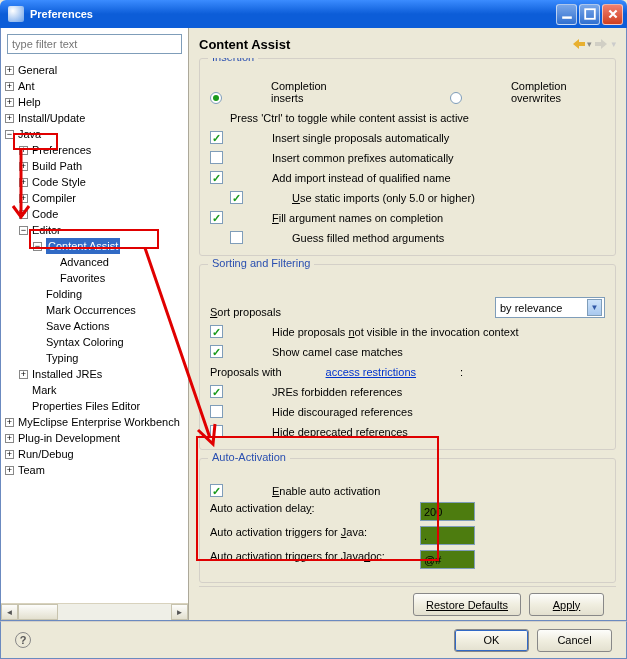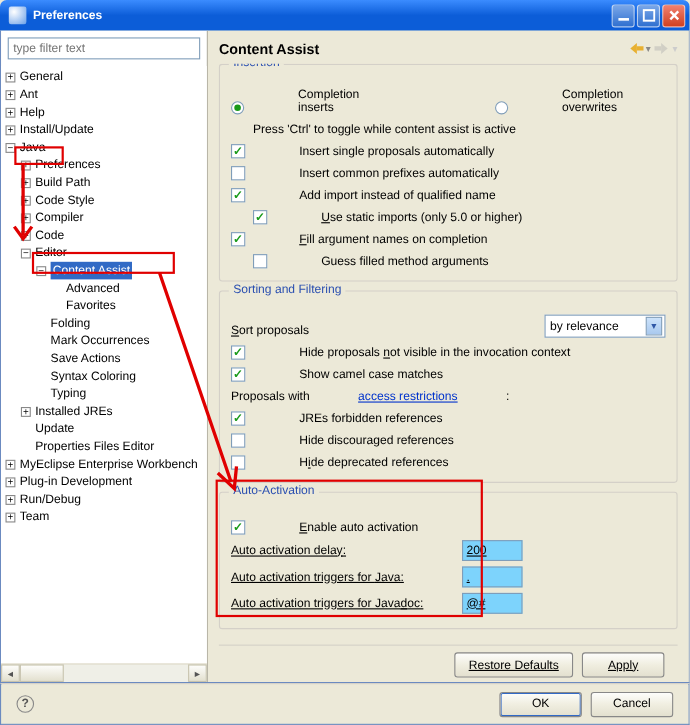--- a/index.html
+++ b/index.html
@@ -34,24 +34,24 @@
 .group { border: 1px solid #d4d0c8; border-radius: 3px; margin-bottom: 8px; padding: 18px 10px 8px 10px; position: relative; background: #ece9d8; }
 .group-title { position: absolute; top: -8px; left: 8px; background: #ece9d8; color: #2a4fb0; padding: 0 4px; font-size: 11px; }
 .row { display: flex; align-items: flex-end; margin: 3px 0; min-height: 17px; gap: 44px; }
 .row.sub { margin-left: 20px; }
 .cb-green { width: 13px; height: 13px; border: 1px solid #7f9db9; background: #fff; display: inline-flex; align-items: center; justify-content: center; flex-shrink: 0; margin-right: 5px;}
 .cb-green.checked::after { content: "✓"; color: #1a9a1a; font-size: 11px; font-weight: bold; line-height: 10px; }
 .radio { width: 12px; height: 12px; border: 1px solid #7f9db9; border-radius: 50%; background: #fff; margin-right: 5px; display: inline-flex; align-items: center; justify-content: center; flex-shrink: 0; }
 .radio.checked::after { content: ""; width: 6px; height: 6px; background: #1a9a1a; border-radius: 50%; }
 .und { text-decoration: underline; }
 .link { color: #0033cc; text-decoration: underline; cursor: default; }
-.field { border: 1px solid #7f9db9; height: 19px; padding: 1px 3px; background: #7dd3fc; }
-.select { border: 1px solid #7f9db9; height: 21px; background: #fff; display: inline-flex; align-items: center; padding: 0 2px 0 4px; }
+.field { border: 1px solid #7f9db9; height: 19px; padding: 1px 3px; background: #4d7c0f; }
+.select { border: 1px solid #7f9db9; height: 21px; background: #fff; display: inline-flex; align-items: center; padding: 0 2px 0 4px; margin-top: 11px; }
 .select .dd { width: 15px; height: 17px; margin-left: 4px; background: linear-gradient(#cde3fb,#a8c8ee); border: 1px solid #7f9db9; display: flex; align-items: center; justify-content: center; font-size: 8px; color: #3057a6; }
-.form-row { display: flex; align-items: center; margin: 5px 0; text-decoration: underline; }
+.form-row { display: flex; align-items: flex-start; margin: 5px 0; }
 .form-row label { width: 210px; }
 .buttons { padding: 6px 12px 4px 0; display: flex; gap: 8px; justify-content: flex-end; border-top: 1px solid #d4d0c8; margin: 0 10px; text-decoration: underline; }
 .footer { height: 38px; display: flex; align-items: center; padding: 0 14px; border: 1px solid #6b8ac0; border-top: 1px solid #d4d0c8; background: #ece9d8; }
 .btn { height: 23px; min-width: 75px; padding: 0 12px; background: linear-gradient(#fdfdfb,#f0eee0 50%,#e3e0cf); border: 1px solid #888; border-radius: 3px; font-size: 11px; cursor: default; display: inline-flex; align-items: center; justify-content: center; }
 .btn.default { box-shadow: 0 0 0 1px #3169c6 inset; }
 .help-icon { width: 16px; height: 16px; border: 1px solid #888; border-radius: 50%; display: flex; align-items: center; justify-content: center; color: #555; font-weight: bold; }
 .redbox { position: absolute; border: 2px solid #e00000; pointer-events: none; }
 .redarrow { position: absolute; pointer-events: none; }
 </style>
 </head>
@@ -178,21 +178,21 @@
           <span>Typing</span>
         </div>
       <div class="tree-row">
           <span class="ind" style="width:14px"></span>
           <span class="tw">+</span>
           <span>Installed JREs</span>
         </div>
       <div class="tree-row">
           <span class="ind" style="width:14px"></span>
           <span class="tw empty"></span>
-          <span>Update</span>
+          <span>Mark</span>
         </div>
       <div class="tree-row">
           <span class="ind" style="width:14px"></span>
           <span class="tw empty"></span>
           <span>Properties Files Editor</span>
         </div>
       <div class="tree-row">
           <span class="ind" style="width:0"></span>
           <span class="tw">+</span>
           <span>MyEclipse Enterprise Workbench</span>

